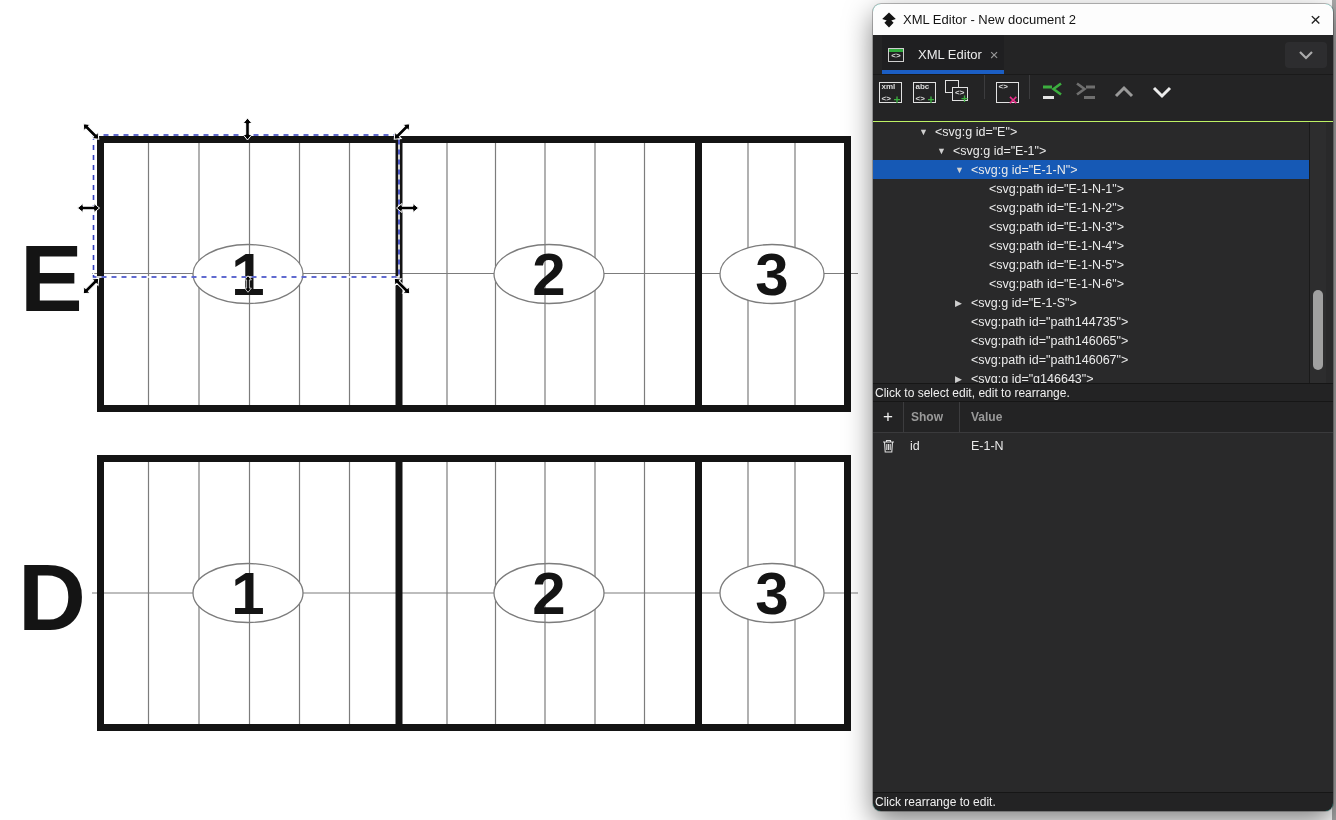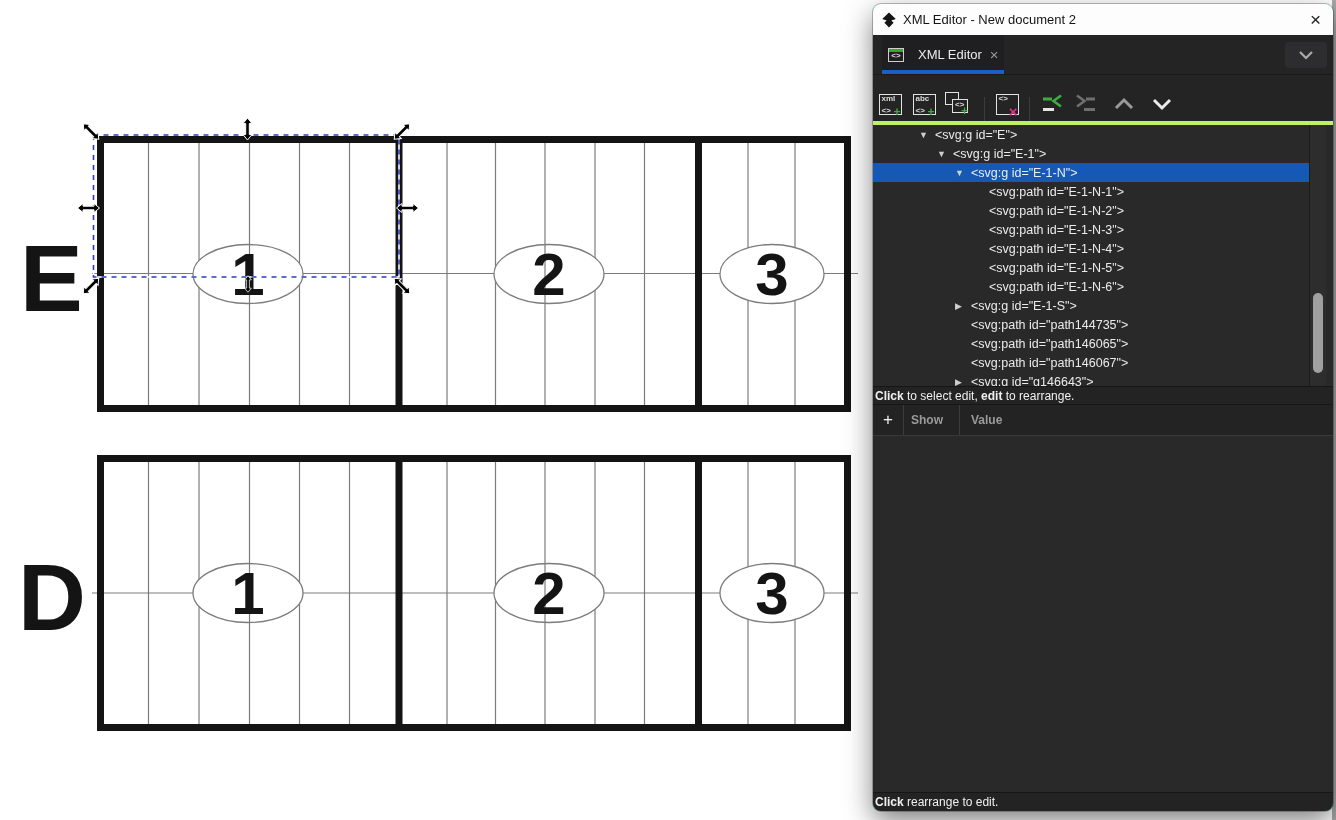--- a/index.html
+++ b/index.html
@@ -29,21 +29,21 @@
   .tab{margin-left:9px;width:122px;background:#1f1f21;display:flex;align-items:center;position:relative;padding-left:6px;box-sizing:border-box;}
   .tab .tabttl{margin-left:14px;font-size:13px;color:#ececec;}
   .tab .tabclose{margin-left:8px;color:#9a9a9a;font-size:15px;}
   .tab .underline{position:absolute;left:0;right:0;bottom:0;height:4px;background:#1b5ec4;}
   .tagicon{width:16px;height:14px;border:1px solid #cfcfcf;box-sizing:border-box;position:relative;
     display:flex;align-items:flex-end;justify-content:center;flex:none;}
   .tagicon .bar{position:absolute;top:0;left:0;right:0;height:3px;background:#2faa3c;}
   .tagicon .tg{font-size:8px;line-height:10px;color:#dcdcdc;font-weight:bold;}
   .tab-dd{position:absolute;right:6px;top:7px;width:42px;height:26px;background:#2d2d2f;border-radius:4px;
     display:flex;align-items:center;justify-content:center;}
-  .toolbar{height:46px;display:flex;align-items:flex-end;background:#242425;border-bottom:4px solid #bef264;flex:none;}
+  .toolbar{height:46px;display:flex;align-items:flex-start;background:#242425;border-bottom:1px solid #bef264;flex:none;}
   .tbtn{width:34px;height:34px;display:flex;align-items:center;justify-content:center;flex:none;}
   .tsep{width:1px;height:24px;background:#3c3c3e;margin:0 5px;flex:none;}
   .icon-box{width:23px;height:21px;border:1.5px solid #e2e2e2;box-sizing:border-box;position:relative;
     font-weight:bold;color:#dcdcdc;}
   .icon-box .t1{position:absolute;top:-1px;left:2px;font-size:8px;letter-spacing:0;}
   .icon-box .t2{position:absolute;bottom:-1px;left:2px;font-size:8px;}
   .icon-box .plus{position:absolute;bottom:-3px;right:0px;font-size:12px;color:#3cae3f;line-height:10px;}
   .dup-back{position:absolute;left:4px;top:5px;width:14px;height:13px;border:1.5px solid #e2e2e2;box-sizing:border-box;}
   .dup-front{position:absolute;left:11px;top:12px;width:16px;height:14px;border:1.5px solid #e2e2e2;background:#242425;box-sizing:border-box;}
   .dup-front .tg{position:absolute;top:0px;left:2px;font-size:8px;font-weight:bold;color:#dcdcdc;}
@@ -71,21 +71,21 @@
   .attrrow .aval{flex:1;padding-left:12px;}
   .attrvoid{flex:1;background:#29292a;}
   .hintbar{height:18px;background:#232324;border-top:1px solid #161616;display:flex;align-items:center;
     padding-left:2px;font-size:12px;color:#f0f0f0;flex:none;white-space:pre;}
   .bottombar{height:28px;background:#242425;display:flex;align-items:center;padding-left:2px;flex:none;font-size:12.5px;color:#ededed;}
   .toggle{margin-left:8px;width:38px;height:18px;border-radius:10px;background:#3273c4;position:relative;flex:none;}
   .toggle .knob{position:absolute;right:1px;top:1px;width:16px;height:16px;border-radius:50%;background:#3a3a3c;border:1px solid #121212;box-sizing:border-box;}
   .laybtns{margin-left:auto;margin-right:9px;display:flex;gap:3px;}
   .laybtn{width:25px;height:21px;display:flex;align-items:center;justify-content:center;border-radius:3px;border:1px solid transparent;}
   .laybtn.active{background:#39393b;border-color:#6a6a6a;}
-  .b{font-weight:bold;}
+  .b{font-weight:normal;}
 </style>
 </head>
 <body>
 
 <div class="stage">
 
   <svg class="canvas-svg" width="1336" height="820" viewBox="0 0 1336 820">
     <defs>
       <path id="harrow" d="M -11 0 L -5.5 -4.5 L -5.5 -1.8 L 5.5 -1.8 L 5.5 -4.5 L 11 0 L 5.5 4.5 L 5.5 1.8 L -5.5 1.8 L -5.5 4.5 Z"></path>
     </defs>
@@ -272,20 +272,29 @@
     <div class="statusbar"><span class="b">Click</span><span> to select edit, </span><span class="b">edit</span><span> to rearrange.</span></div>
 
     <div class="attrhead">
       <span class="plusbtn">+</span>
       <span class="asep"></span>
       <span class="namecol">Show</span>
       <span class="asep"></span>
       <span class="valuecol">Value</span>
     </div>
 
+    <div class="attrrow">
+      <span class="trash">
+        <svg width="13" height="14" viewBox="0 0 13 14">
+          <path d="M1 3 H12 M4.5 3 V1.5 H8.5 V3 M2.5 3 L3.2 13 H9.8 L10.5 3 M4.8 5 V11 M6.5 5 V11 M8.2 5 V11" fill="none" stroke="#dedede" stroke-width="1.1"></path>
+        </svg>
+      </span>
+      <span class="aname">id</span>
+      <span class="aval">E-1-N</span>
+    </div>
 
     <div class="attrvoid"></div>
 
     <div class="hintbar"><span class="b">Click</span><span> rearrange to edit.</span></div>
 
 
   </div>
 </div>
 
 </body></html>

